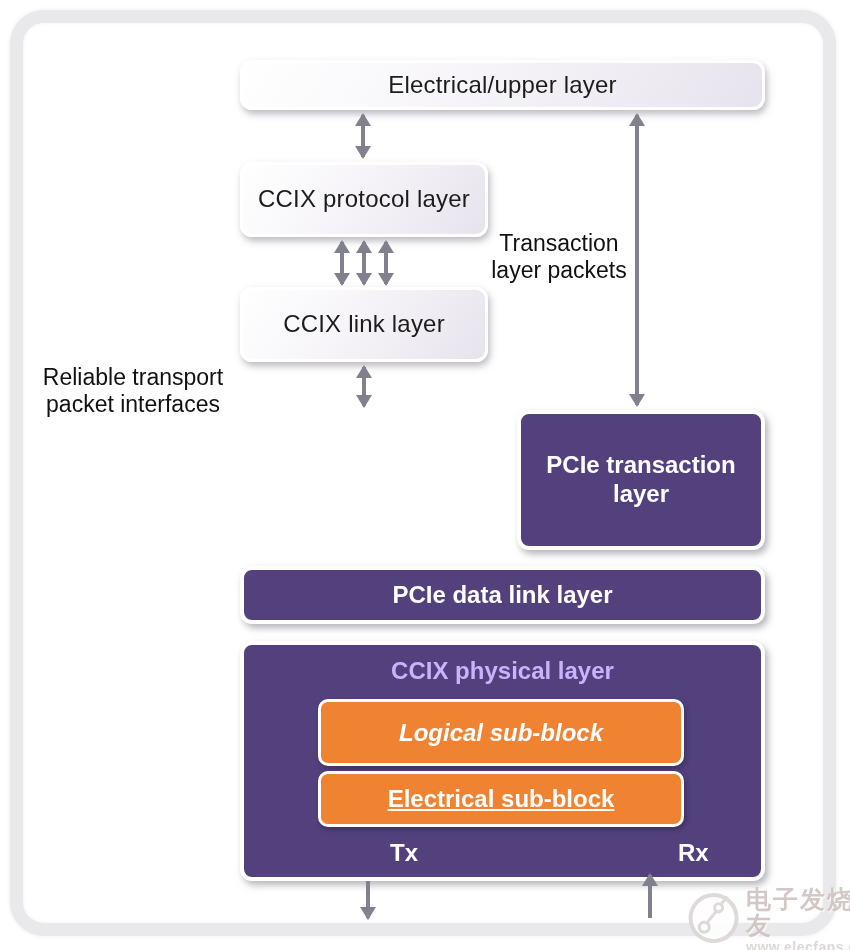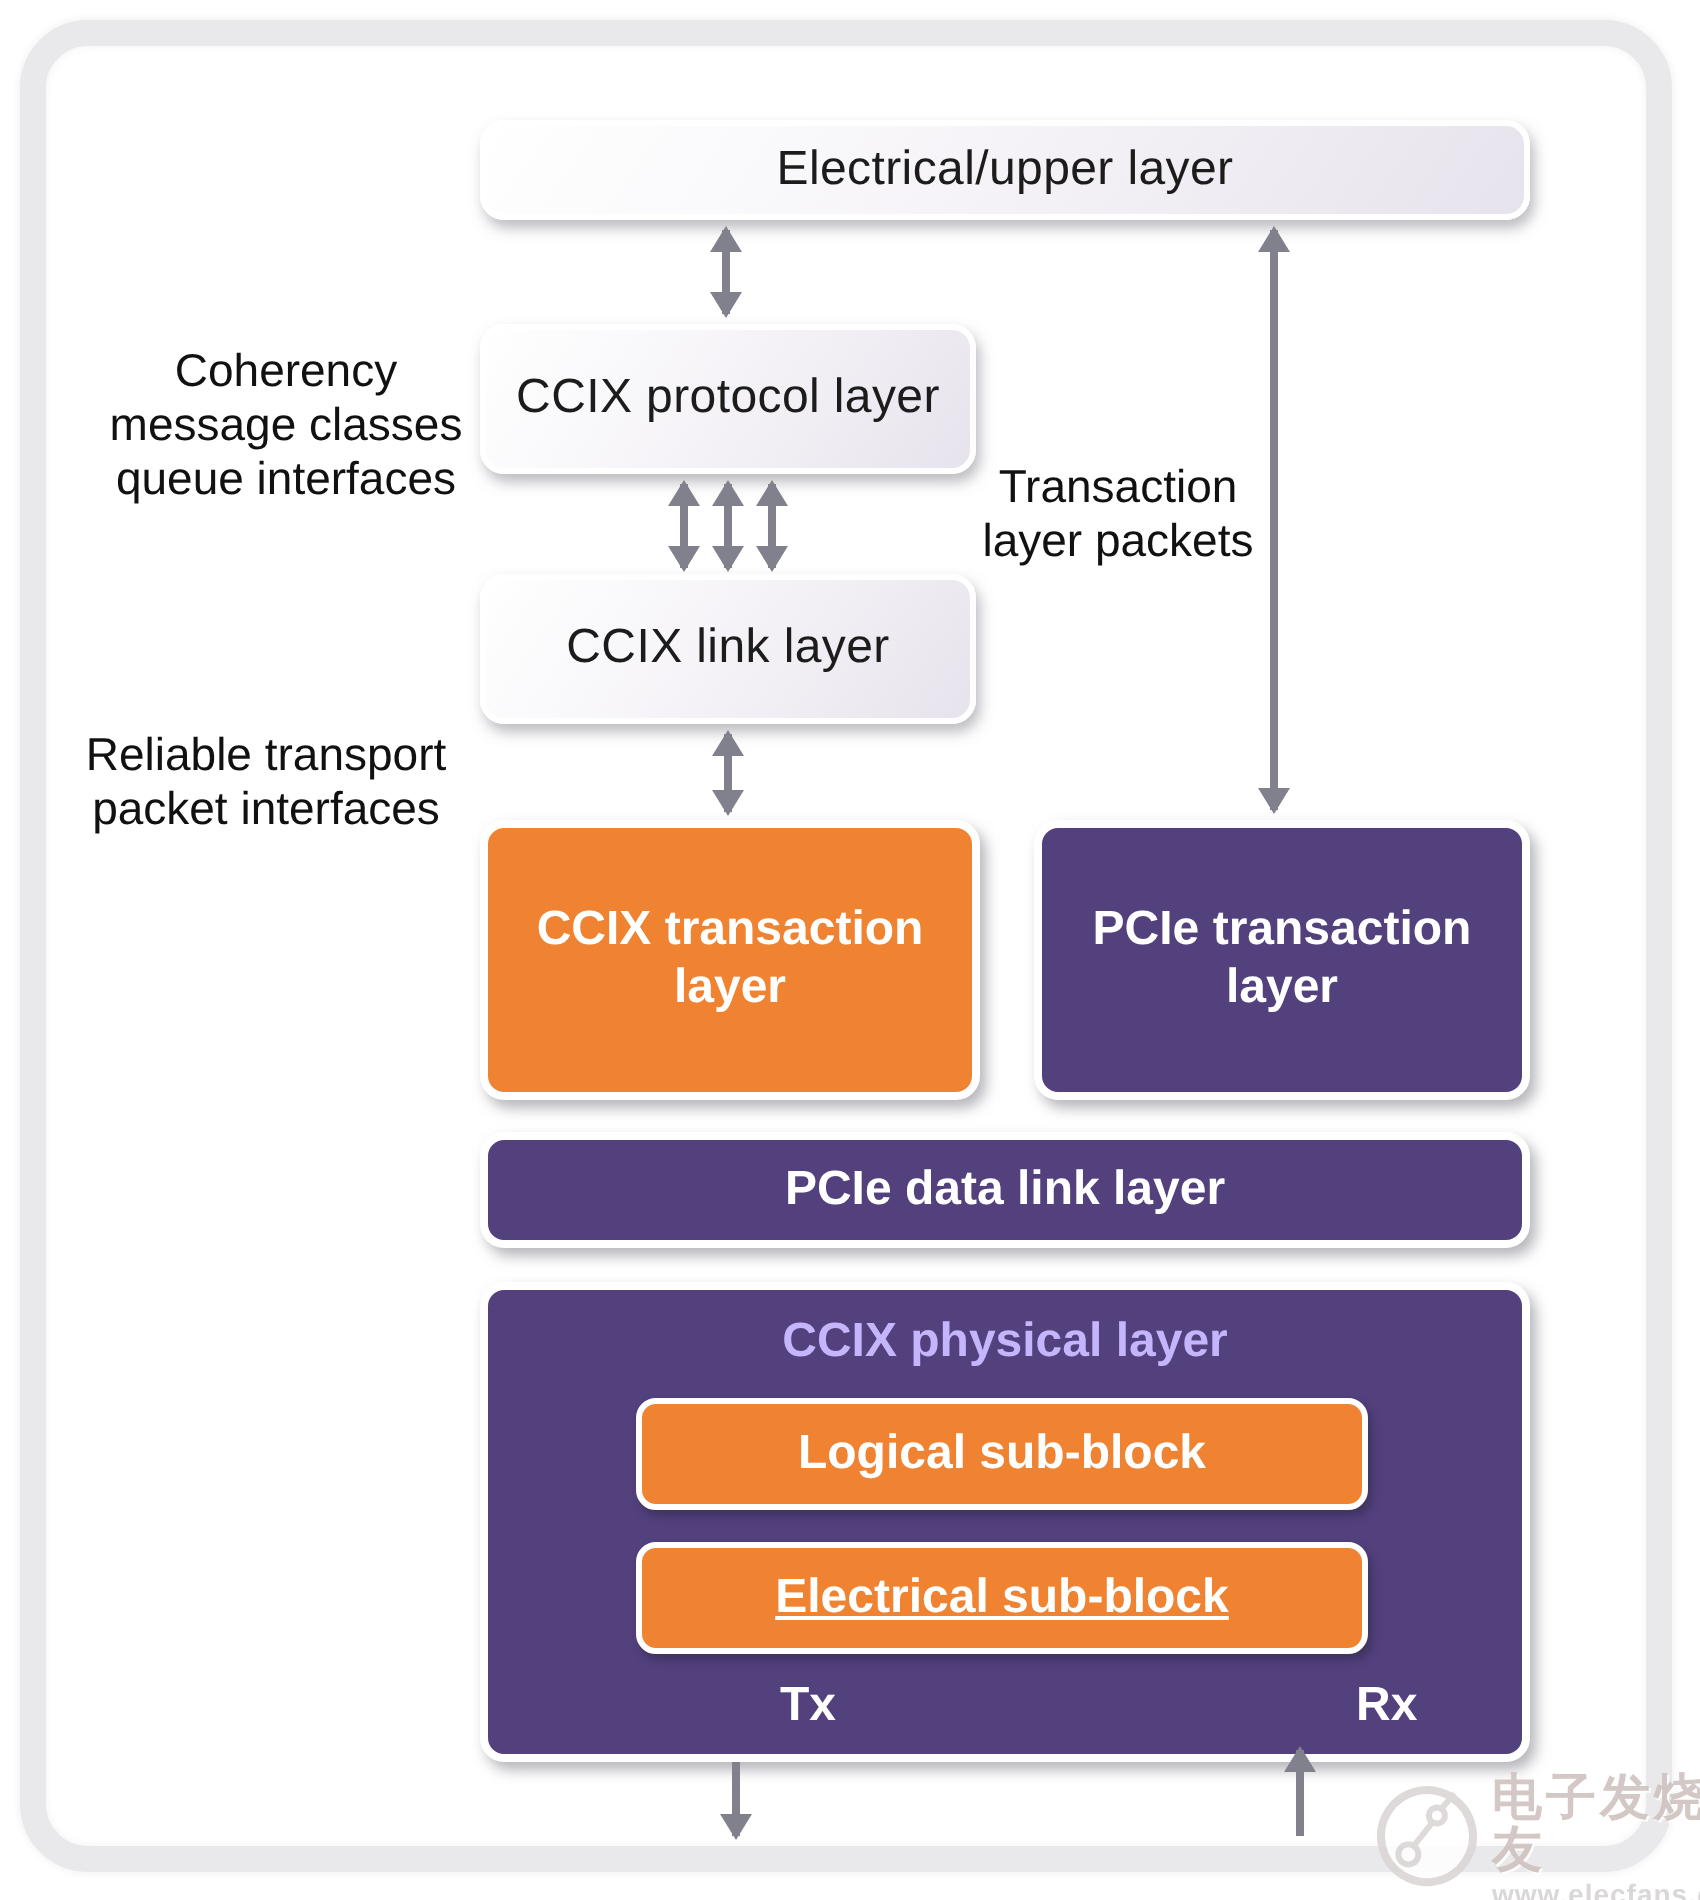--- a/index.html
+++ b/index.html
@@ -76,36 +76,33 @@
   </div>
 
   <div class="box box-light" style="left:240px;top:162px;width:248px;height:75px;">
     <span class="box-label">CCIX protocol layer</span>
   </div>
 
   <div class="box box-light" style="left:240px;top:287px;width:248px;height:75px;">
     <span class="box-label">CCIX link layer</span>
   </div>
 
-  <div class="box box-orange" style="left:240px;top:410px;width:250px;height:140px;">
-    <span class="box-label" style="max-width:200px;">CCIX transaction layer</span>
-  </div>
 
   <div class="box box-purple" style="left:517px;top:410px;width:248px;height:140px;">
     <span class="box-label" style="max-width:200px;">PCIe transaction layer</span>
   </div>
 
   <div class="box box-purple" style="left:240px;top:566px;width:525px;height:58px;">
     <span class="box-label">PCIe data link layer</span>
   </div>
 
   <div class="box box-purple" style="left:240px;top:641px;width:525px;height:240px;justify-content:flex-start;align-items:flex-start;">
     <div class="phys-title">CCIX physical layer</div>
 
-    <div class="sub-block" style="left:74px;top:54px;width:366px;height:56px;">
+    <div class="sub-block" style="left:74px;top:54px;width:366px;height:67px;font-style:italic;">
       <span>Logical sub-block</span>
     </div>
 
     <div class="sub-block" style="left:74px;top:126px;width:366px;height:56px;text-decoration:underline;">
       <span>Electrical sub-block</span>
     </div>
 
     <div class="txrx" style="left:98px;top:194px;">Tx</div>
     <div class="txrx" style="left:386px;top:194px;">Rx</div>
   </div>
@@ -132,23 +129,20 @@
       <div class="shaft"></div>
     </div>
 
   <div class="arrow head-bottom" style="left:360px;top:879px;height:41px;">
       <div class="shaft"></div>
     </div>
   <div class="arrow head-top" style="left:642px;top:873px;height:47px;">
       <div class="shaft"></div>
     </div>
 
-  <div class="note" style="left:43px;top:172px;width:200px;">Coherency
-message classes
-queue interfaces</div>
 
   <div class="note" style="left:484px;top:230px;width:150px;">Transaction
 layer packets</div>
 
   <div class="note" style="left:33px;top:364px;width:200px;">Reliable transport
 packet interfaces</div>
 
   <div class="watermark">
     <span class="wm-logo">
       <svg width="52" height="52" viewBox="0 0 52 52">

